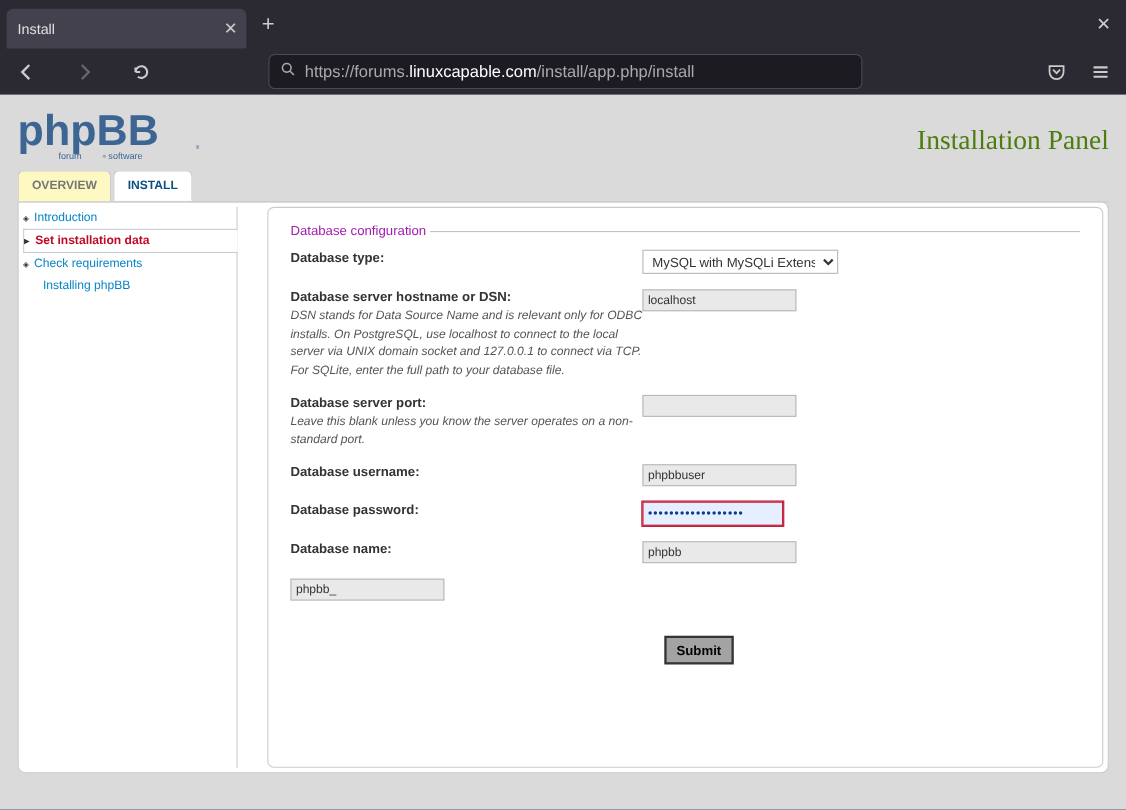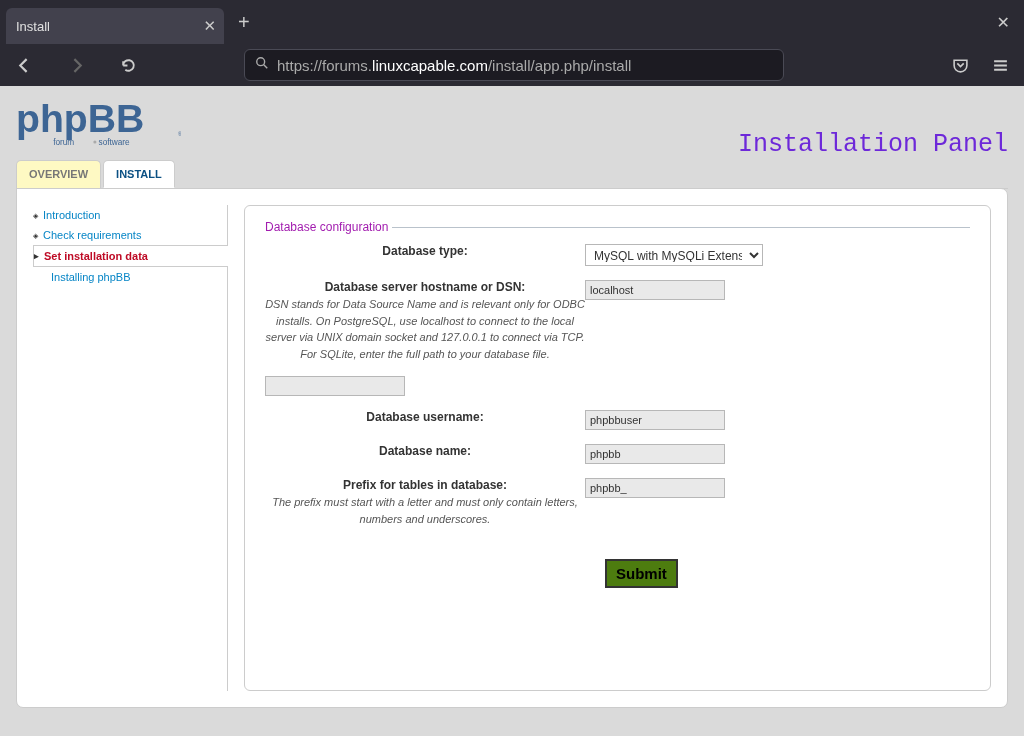--- a/index.html
+++ b/index.html
@@ -18,53 +18,53 @@
 .urlbar { flex: 1; background: #1c1b22; border-radius: 6px; height: 32px; display: flex; align-items: center; padding: 0 10px; margin: 0 140px 0 80px; border: 1px solid #4a4a55; }
 .url-search { color: #aaa; margin-right: 8px; }
 .url-text { color: #aaa; font-size: 15px; }
 .url-text .domain { color: #fff; }
 .right-icons { display: flex; gap: 8px; }
 
 
 .page { background: #dadada; height: 650px; overflow: auto; }
 .header { display: flex; justify-content: space-between; align-items: flex-start; padding: 8px 16px 0 16px; }
 .logo { width: 165px; height: 60px; }
-.install-panel-title { color: #6d28d9; font-family: Liberation Mono, monospace; font-size: 25px; font-weight: normal; margin-top: 36px; }
+.install-panel-title { color: #4d7c0f; font-family: Liberation Serif, serif; font-size: 25px; font-weight: normal; margin-top: 20px; }
 
 .tabs { margin: 0 16px; border-bottom: 1px solid #ccc; display: flex; position: relative; top: 1px; }
 .tab-item { padding: 7px 12px; font-size: 11px; font-weight: bold; color: #777; background: #fef9c3; border: 1px solid #ccc; border-bottom: none; border-radius: 5px 5px 0 0; margin-right: 2px; cursor: pointer; }
 .tab-item.active { background: #fff; color: #0b5083; border-bottom: 1px solid #fff; }
 
-.main-panel { background: #fff; margin: 0 16px 16px; border: 1px solid #ccc; border-radius: 0 7px 7px 7px; padding: 16px; min-height: 520px; display: flex; gap: 16px; }
+.main-panel { background: #fff; margin: 0 16px 16px; border: 1px solid #ccc; border-radius: 0 7px 7px 7px; padding: 4px; min-height: 520px; display: flex; gap: 27px; }
 
 .sidebar { width: 195px; border-right: 1px solid #ccc; padding-right: 0; }
 .sidebar-item { padding: 4px 3px 4px 10px; font-size: 11px; color: #0685c6; cursor: pointer; position: relative; }
 .sidebar-item::before { content: "◈"; font-size: 7px; position: absolute; left: 0; top: 7px; color: #333; }
 .sidebar-item.active { background: #fff; font-weight: bold; color: #be0a25; border: 1px solid #ccc; border-right: none; margin-right: -1px; }
 .sidebar-item.active::before { content: "▸"; font-size: 9px; top: 5px; }
 .sidebar-item.sub { padding-left: 18px; }
 .sidebar-item.sub::before { content: ""; }
 
 .content { flex: 1; background: #fff; padding: 14px 20px; border: 1px solid #ccc; border-radius: 6px; }
 fieldset { border: none; border-top: 1px solid #b9c2cb; padding: 10px 0 0 0; margin-bottom: 12px; }
 legend { color: #a21caf; font-weight: normal; font-size: 12px; font-family: Arial, sans-serif; padding: 0 4px 0 0; }
 
 .form-row { display: flex; margin-bottom: 14px; }
-.form-label { width: 320px; font-size: 12px; color: #333; text-align: center; }
+.form-label { width: 320px; font-size: 12px; color: #333; }
 .form-label strong { color: #333; }
 .form-label .hint { font-size: 11px; font-style: italic; color: #555; display: block; margin-top: 2px; line-height: 1.5; }
 .form-input { flex: 0 0 auto; }
 .form-input input, .form-input select { background: #e9e9e9; border: 1px solid #b7b7b7; font-size: 11px; padding: 3px 4px; color: #333; }
 .form-input input { width: 140px; }
 .form-input select { width: 178px; background: #fff; font-size: 12px; height: 22px; }
 .form-input input.focused { border: 1px solid #be0a25; box-shadow: 0 0 0 1px #be0a25; background: #e5efff; width: 128px; padding: 4px; }
 .form-input input[type="password"] { letter-spacing: 1px; color: #0b3a8f; }
 
 .submit-row { text-align: left; margin-top: 18px; padding-left: 340px; }
-.submit-btn { background: #4d7c0f; border: 2px solid #333; font-size: 15px; font-weight: bold; padding: 4px 9px; cursor: pointer; }
+.submit-btn { background: #a3a3a3; border: 2px solid #333; font-size: 12px; font-weight: bold; padding: 4px 9px; cursor: pointer; }
 </style>
 </head>
 <body>
 
 <div class="browser-top">
   <div class="tab">
     <span>Install</span>
     <span class="tab-close">✕</span>
   </div>
   <span class="new-tab">+</span>
@@ -125,22 +125,22 @@
   </div>
 
   <div class="tabs">
     <div class="tab-item">OVERVIEW</div>
     <div class="tab-item active">INSTALL</div>
   </div>
 
   <div class="main-panel">
     <div class="sidebar">
       <div class="sidebar-item">Introduction</div>
+      <div class="sidebar-item active">Set installation data</div>
       <div class="sidebar-item">Check requirements</div>
-      <div class="sidebar-item active">Set installation data</div>
       <div class="sidebar-item sub">Installing phpBB</div>
     </div>
 
     <div class="content">
       <fieldset>
         <legend>Database configuration</legend>
 
         <div class="form-row">
           <div class="form-label"><strong>Database type:</strong></div>
           <div class="form-input">
@@ -152,39 +152,43 @@
 
         <div class="form-row">
           <div class="form-label">
             <strong>Database server hostname or DSN:</strong>
             <span class="hint">DSN stands for Data Source Name and is relevant only for ODBC installs. On PostgreSQL, use localhost to connect to the local server via UNIX domain socket and 127.0.0.1 to connect via TCP. For SQLite, enter the full path to your database file.</span>
           </div>
           <div class="form-input"><input type="text" value="localhost" style=""></div>
         </div>
 
         <div class="form-row">
+          <div class="form-label">
+            <strong>Database server port:</strong>
+            <span class="hint">Leave this blank unless you know the server operates on a non-standard port.</span>
+          </div>
           <div class="form-input"><input type="text" value="" style=""></div>
         </div>
 
         <div class="form-row">
           <div class="form-label"><strong>Database username:</strong></div>
           <div class="form-input"><input type="text" value="phpbbuser" style=""></div>
         </div>
 
+        <div class="form-row">
+          <div class="form-label"><strong>Database password:</strong></div>
+          <div class="form-input"><input type="password" class="focused" value="••••••••••••••••••" style=""></div>
+        </div>
 
         <div class="form-row">
           <div class="form-label"><strong>Database name:</strong></div>
           <div class="form-input"><input type="text" value="phpbb" style=""></div>
         </div>
 
         <div class="form-row">
-          <div class="form-label">
-            <strong>Prefix for tables in database:</strong>
-            <span class="hint">The prefix must start with a letter and must only contain letters, numbers and underscores.</span>
-          </div>
           <div class="form-input"><input type="text" value="phpbb_" style=""></div>
         </div>
       </fieldset>
 
       <div class="submit-row">
         <button class="submit-btn">Submit</button>
       </div>
     </div>
   </div>
 </div>

